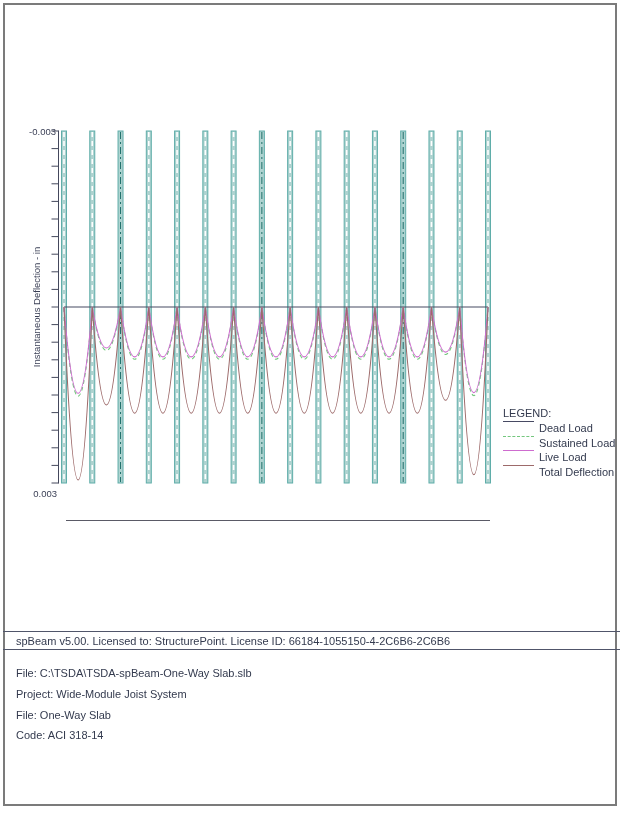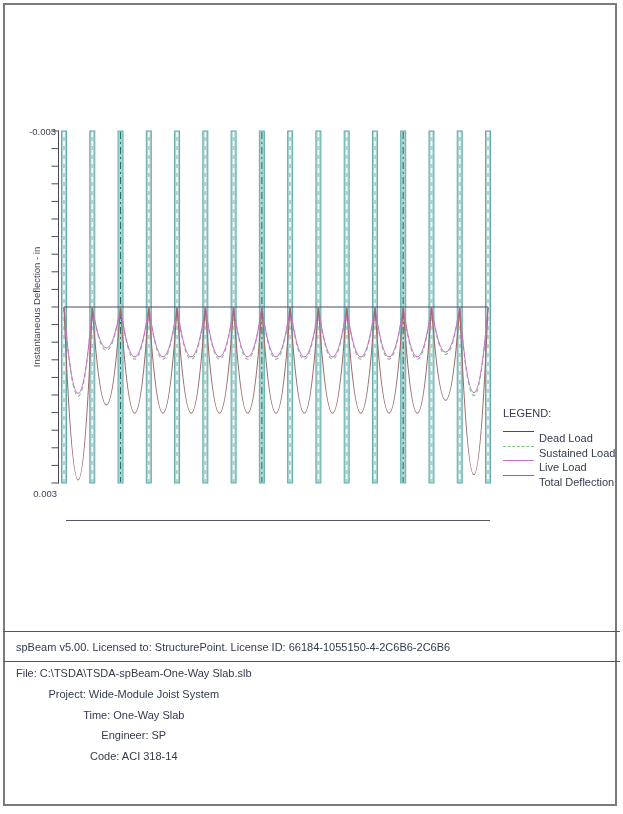--- a/index.html
+++ b/index.html
@@ -8,31 +8,31 @@
     font-family:"Liberation Sans", sans-serif;color:#333a4e;
   }
   .page-frame{
     position:absolute;left:3px;top:3px;width:614px;height:803px;
     border:2px solid #7b7b7b;box-sizing:border-box;background:#ffffff;
   }
   #chart-svg{position:absolute;left:0;top:0;}
   .legend{
     position:absolute;left:503px;top:406px;font-size:11px;line-height:14.4px;
   }
-  .legend-title{margin-bottom:11px;}
+  .legend-title{margin-bottom:1px;}
   .legend-row{display:flex;height:14.4px;}
   .legend-swatch{width:31px;height:0;border-top:1px solid #000;margin-right:5px;flex:none;}
   .legend-swatch.dashed{border-top-style:dashed;}
   .license-strip{
-    position:absolute;left:3px;right:3px;top:631px;height:31px;box-sizing:border-box;
+    position:absolute;left:3px;right:3px;top:631px;height:19px;box-sizing:border-box;
     border-top:1px solid #50556a;border-bottom:1px solid #50556a;
     display:flex;align-items:center;padding-left:13px;font-size:11px;
   }
   .info-block{
-    position:absolute;left:16px;top:663px;font-size:11px;line-height:20.8px;text-align:center;
+    position:absolute;left:16px;top:663px;font-size:11px;line-height:20.8px;
   }
 </style>
 </head>
 <body>
 
 <div class="page-frame"></div>
 
 <svg id="chart-svg" width="623" height="814" viewBox="0 0 623 814">
   <g>
       <line x1="58.5" y1="130.5" x2="58.5" y2="483.5" stroke="#44485c" stroke-width="1"></line>
@@ -120,16 +120,15 @@
   </div>
 </div>
 
 <div class="license-strip">
   <span>spBeam v5.00. Licensed to: StructurePoint. License ID: 66184-1055150-4-2C6B6-2C6B6</span>
 </div>
 
 <div class="info-block">
   <div>File: C:\TSDA\TSDA-spBeam-One-Way Slab.slb</div>
   <div>Project: Wide-Module Joist System</div>
-  <div>Time: One-Way Slab</div>
-  <div>Engineer: SP</div>
+  <div>File: One-Way Slab</div>
   <div>Code: ACI 318-14</div>
 </div>
 
 </body></html>

